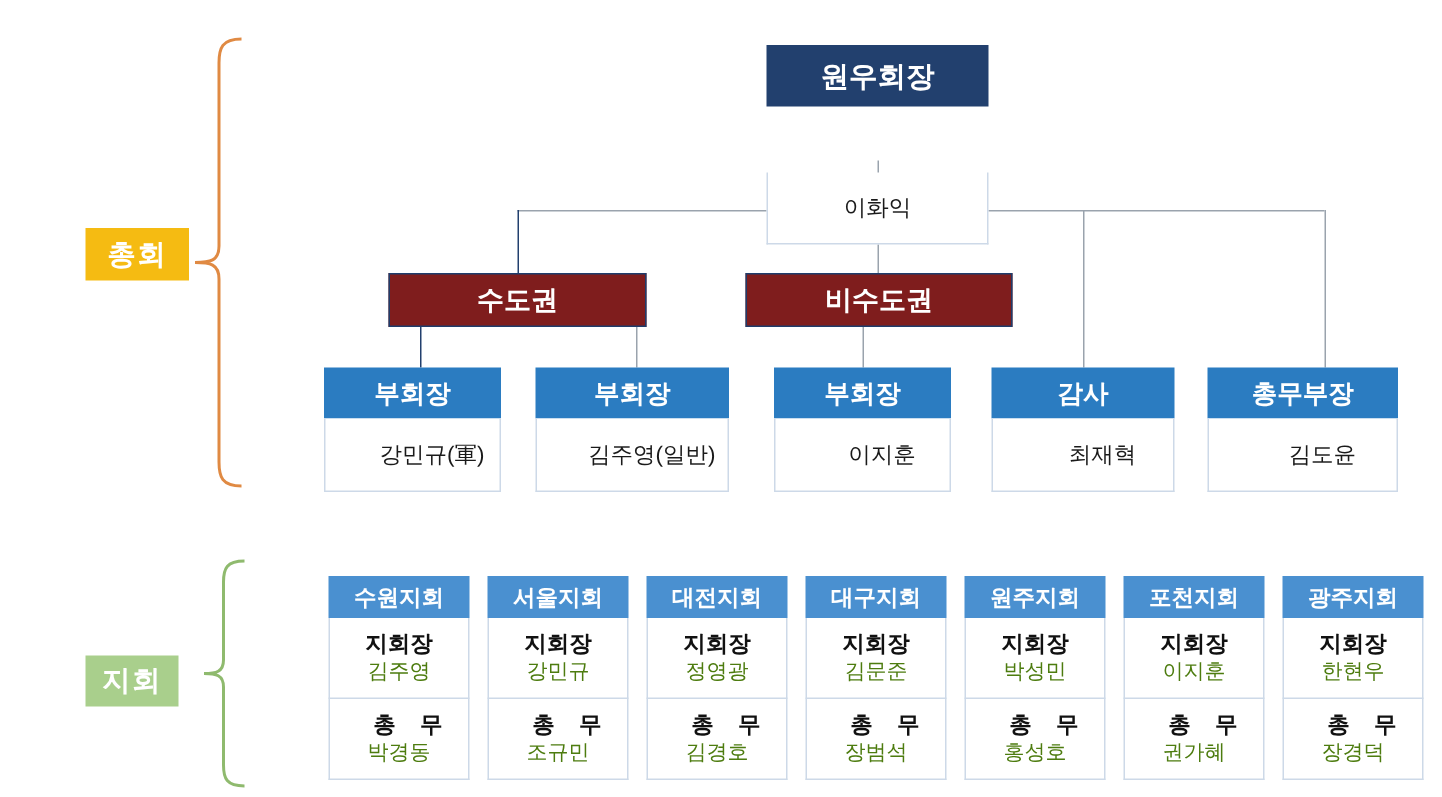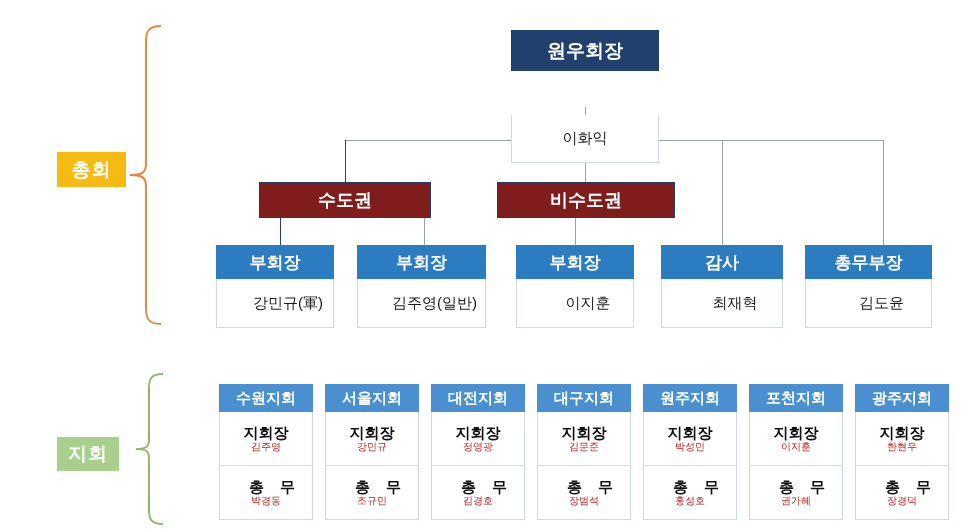--- a/index.html
+++ b/index.html
@@ -67,21 +67,21 @@
     box-sizing:border-box;height:28px;background:#4a90d0;
     display:flex;align-items:center;justify-content:center;
     color:#ffffff;font-weight:700;font-size:15px;}
   .branch .cell{
     box-sizing:border-box;height:54px;background:#ffffff;
     border:1px solid #cdd9e8;border-top:none;
     display:flex;flex-direction:column;align-items:center;justify-content:center;
     line-height:1.18;}
   .branch .role{font-weight:700;font-size:15px;color:#111111;}
   .branch .role.sp{letter-spacing:6px;text-indent:6px;margin-left:12px;}
-  .branch .pname{font-size:10px;color:#b91c1c;}
+  .branch .pname{font-size:14px;color:#4d7c0f;}
 
   
   .ln{position:absolute;background:#9aa3ad;}
   .ln.v{width:1px;}
   .ln.h{height:1px;}
   .ln.dark{background:#22406e;}
 </style>
 </head>
 <body>
 

